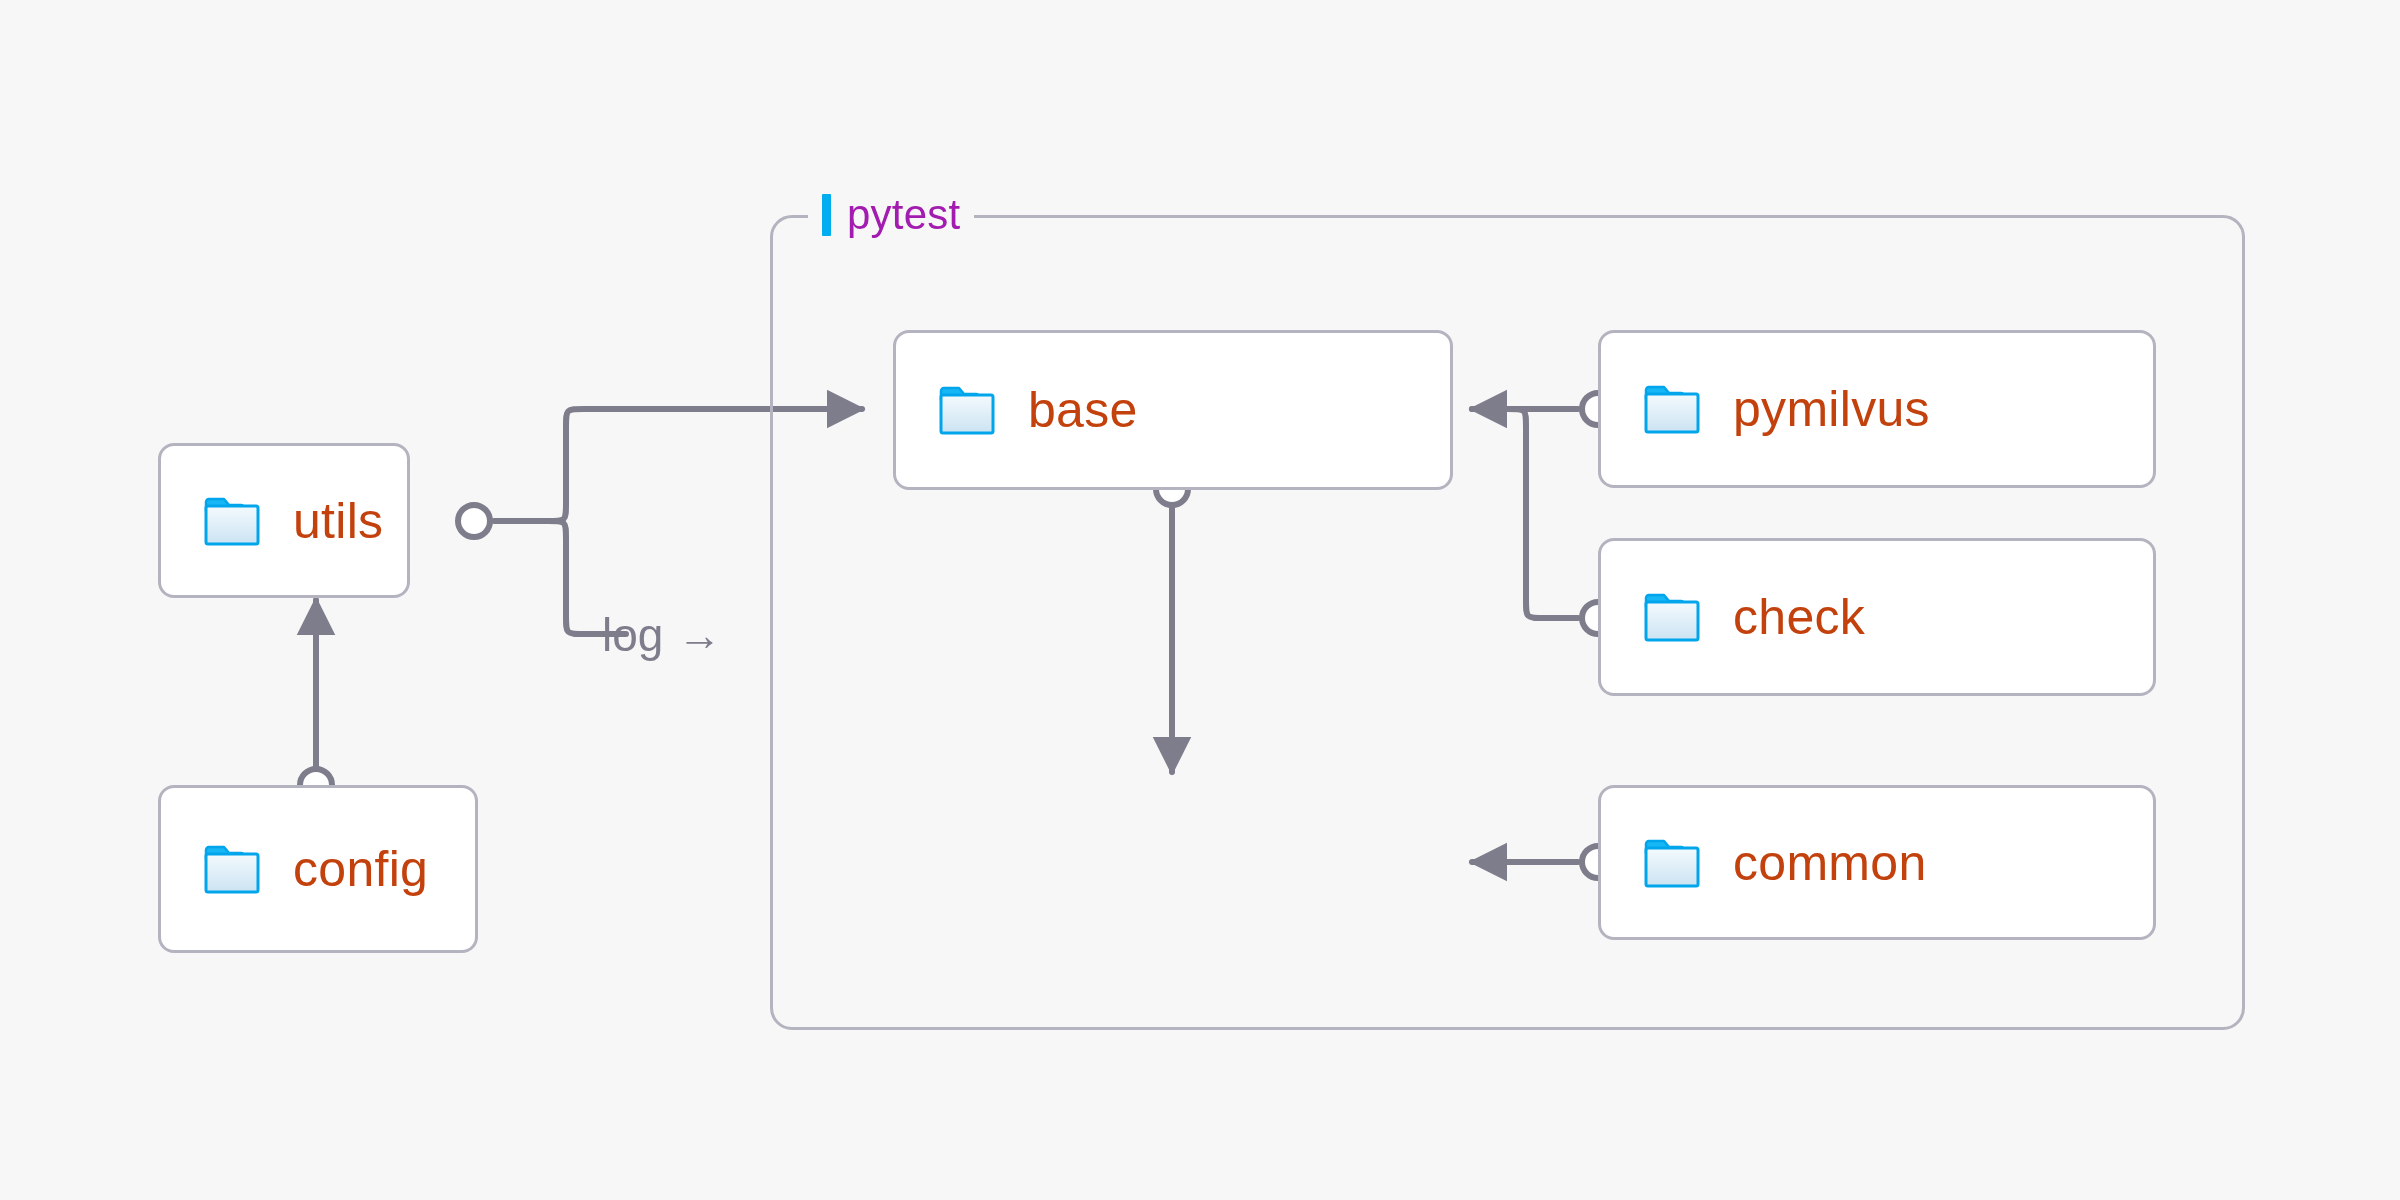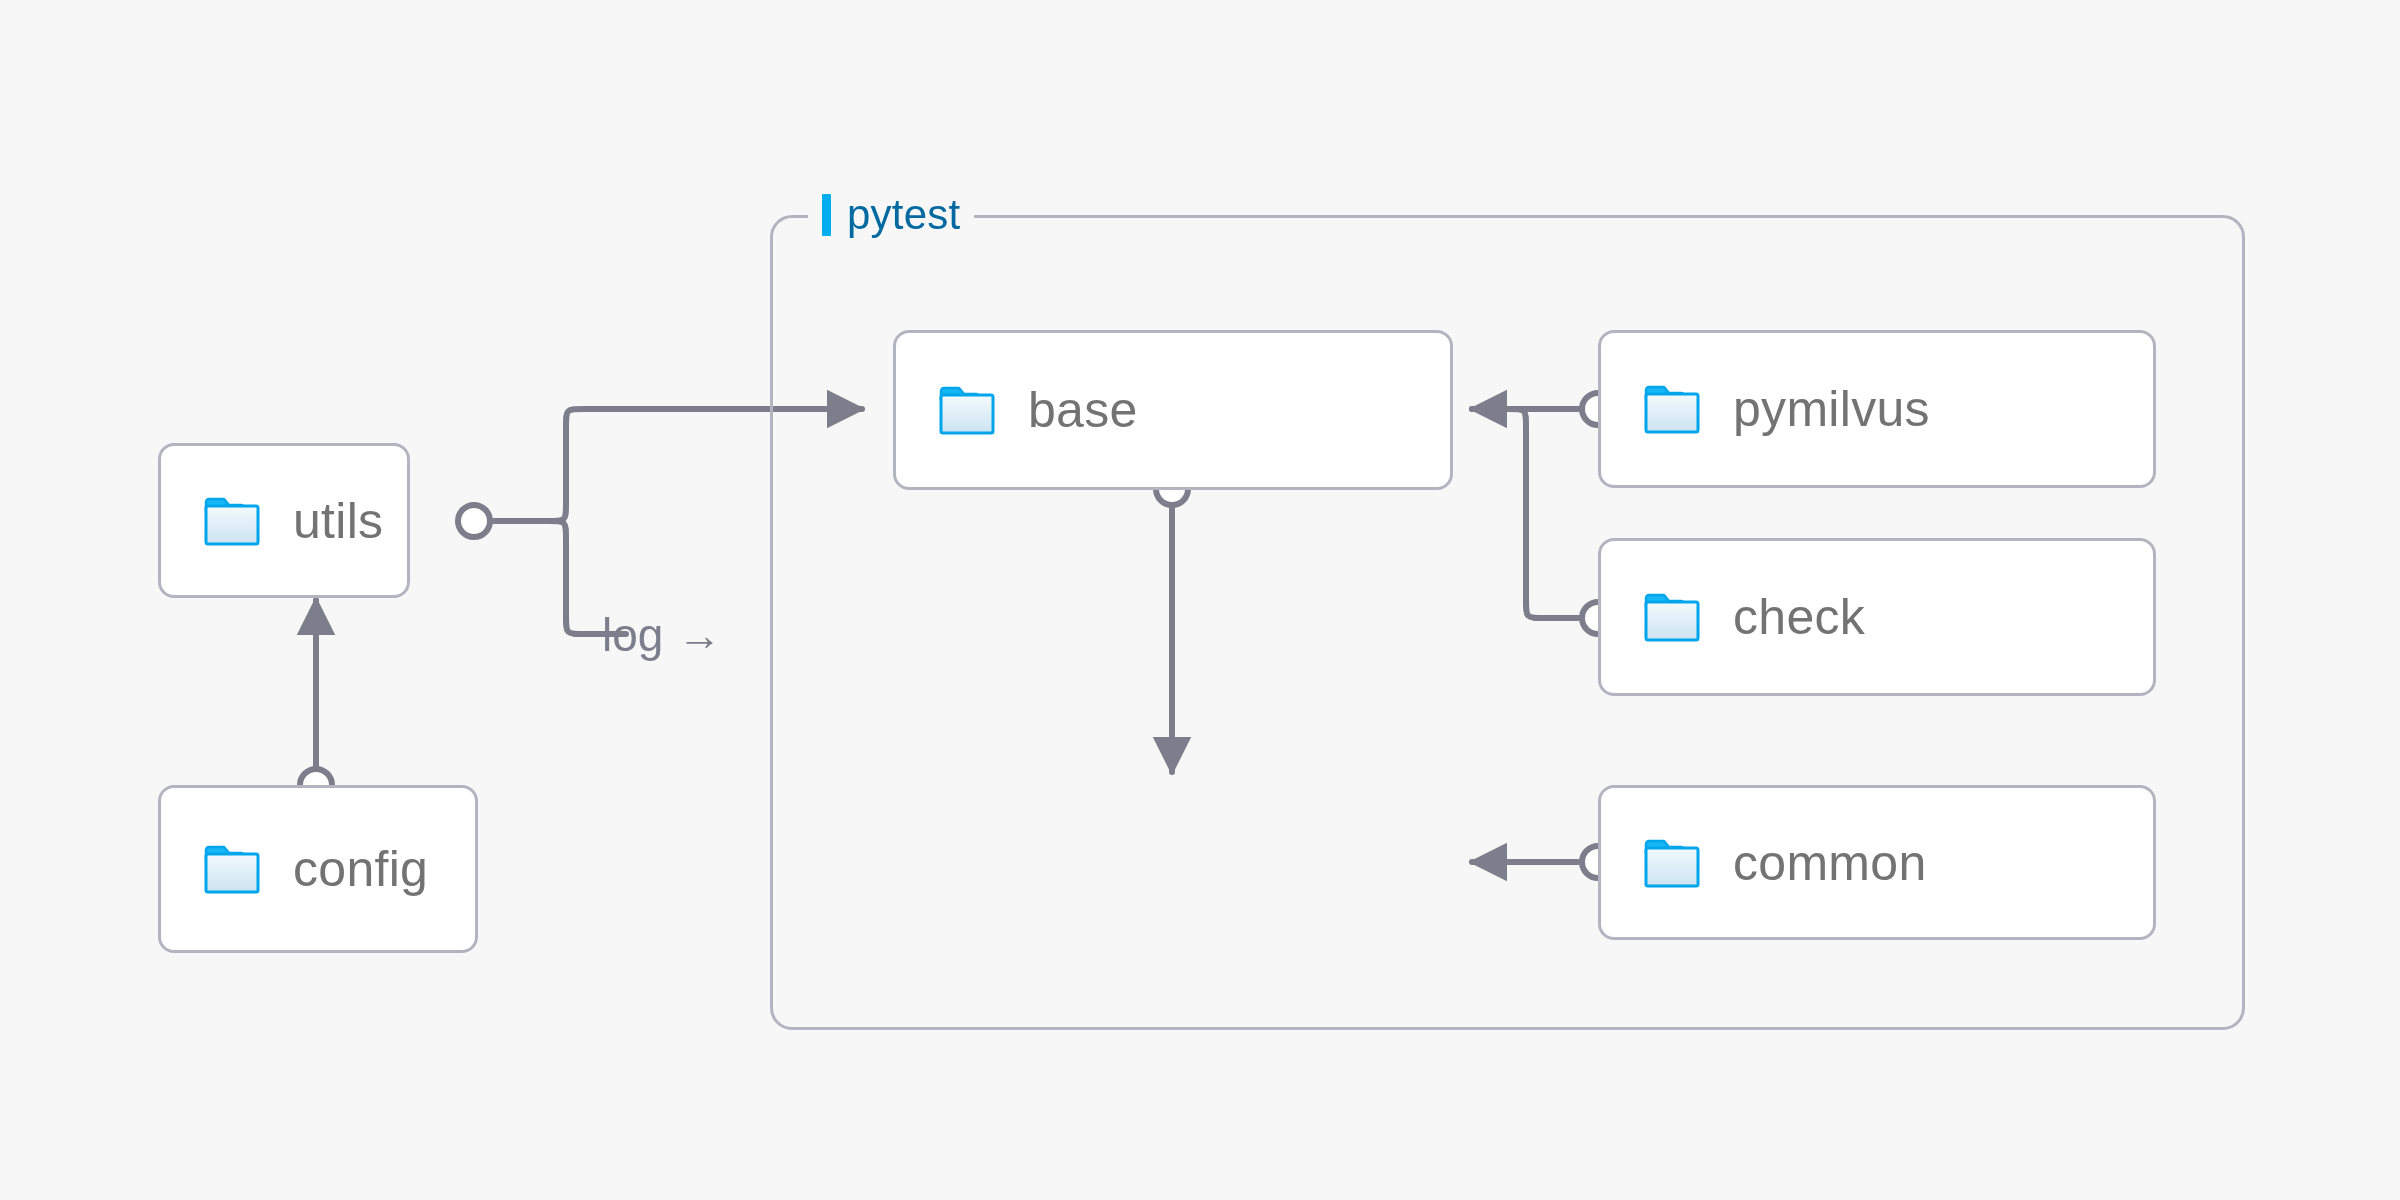--- a/index.html
+++ b/index.html
@@ -44,40 +44,40 @@
     height: 56px;
   }
   .group-accent {
     width: 9px;
     height: 42px;
     background: #00aef0;
     border-radius: 1px;
   }
   .group-label-text {
     font-size: 42px;
-    color: #0369a1;
+    color: #a21caf;
     letter-spacing: 0.2px;
     white-space: nowrap;
   }
 
   
   .node {
     position: absolute;
     background: #ffffff;
     border: 3px solid #b4b4c0;
     border-radius: 16px;
     box-sizing: border-box;
     display: flex;
     align-items: center;
     padding-left: 42px;
     gap: 28px;
   }
   .node-label {
     font-size: 50px;
-    color: #737373;
+    color: #c2410c;
     white-space: nowrap;
     letter-spacing: 0.3px;
   }
   .folder-icon {
     flex: 0 0 auto;
     width: 62px;
     height: 52px;
     display: block;
   }
 

